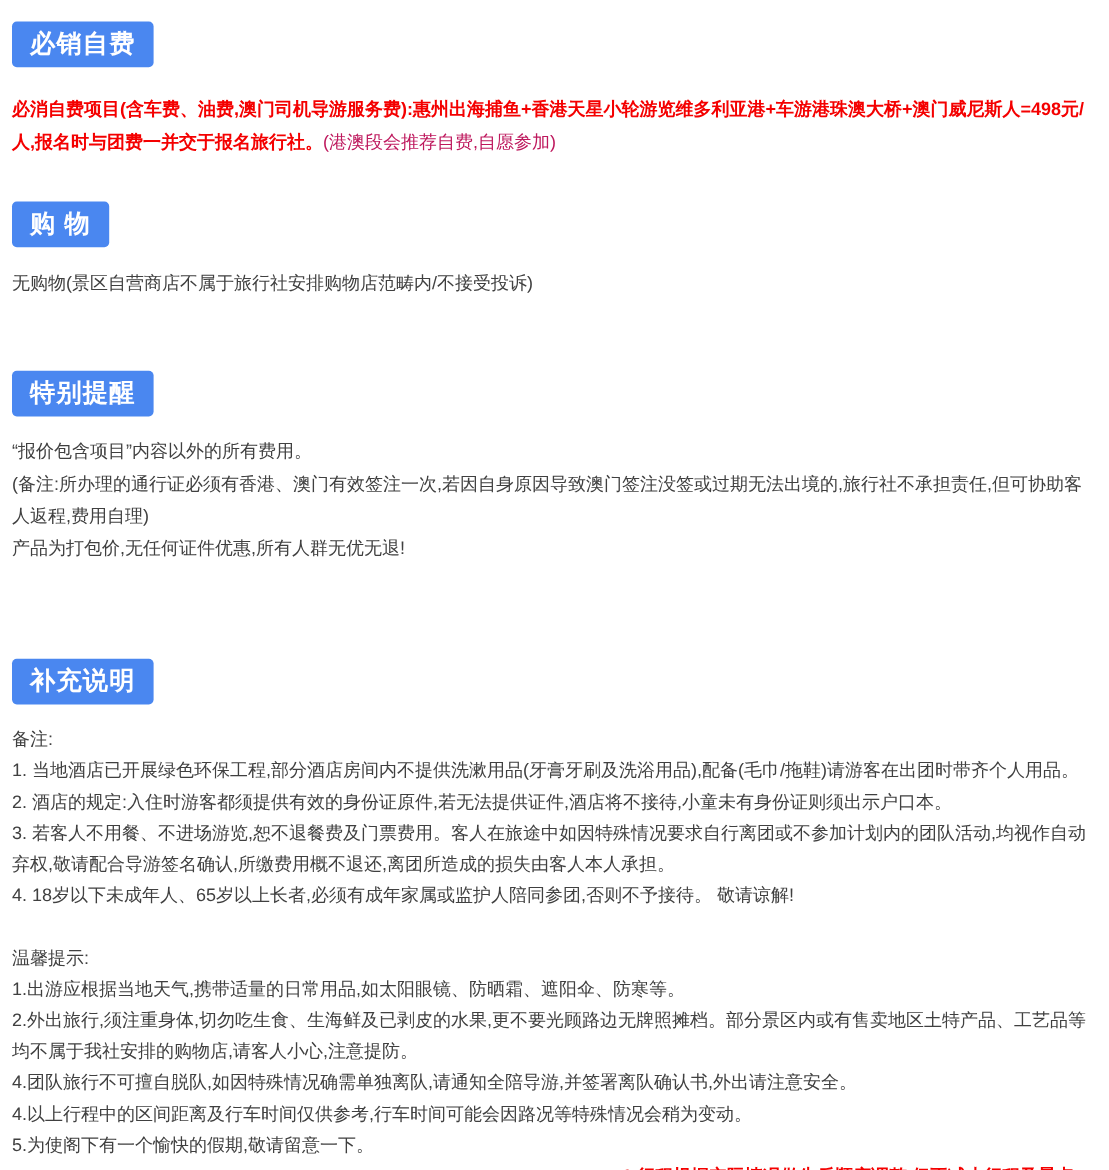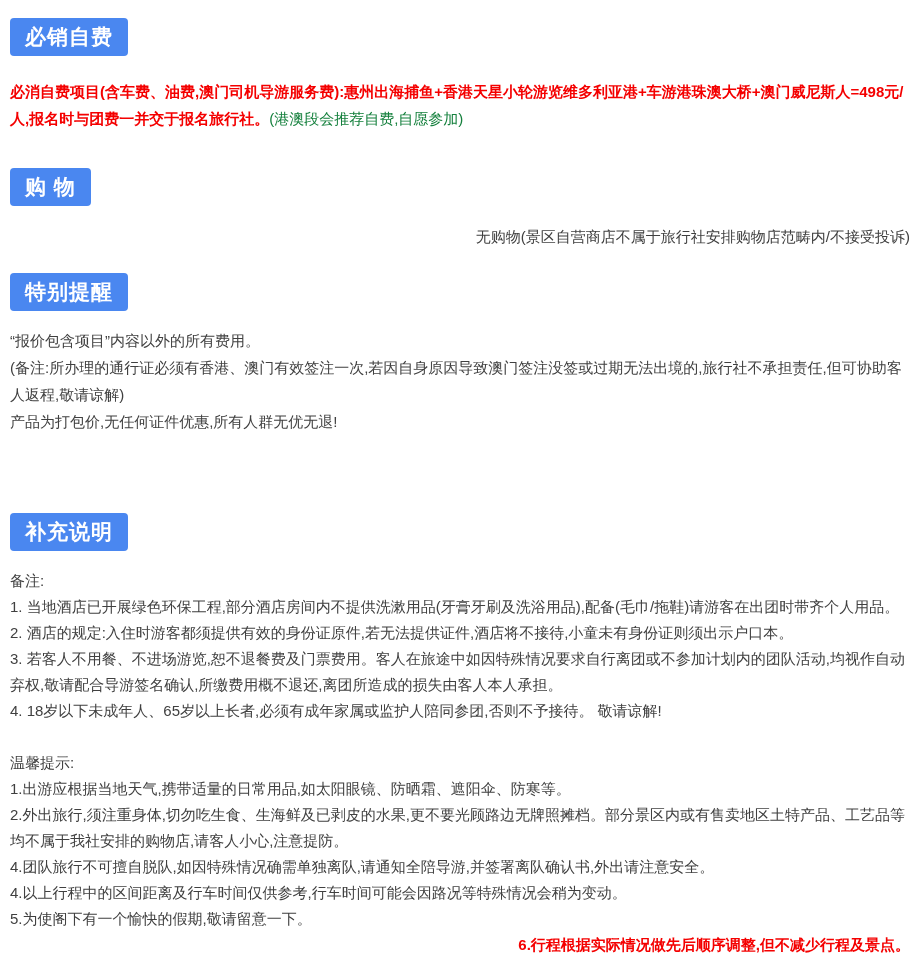--- a/index.html
+++ b/index.html
@@ -31,28 +31,28 @@
     font-size: 15px;
     line-height: 27px;
     color: #404040;
   }
   .red-bold {
     color: var(--red, #f40000);
     font-weight: bold;
     text-align: right;
   }
   .black-suffix {
-    color: #15803d;
+    color: #be185d;
     font-weight: normal;
   }
   
   .sec1 .para   { margin-top: 22px; }
   .sec2         { margin-top: 36px; }
-  .sec2 .para   { margin-top: 18px; line-height: 25px; text-align: right; }
-  .sec3         { margin-top: 24px; }
+  .sec2 .para   { margin-top: 18px; line-height: 25px; }
+  .sec3         { margin-top: 60px; }
   .sec3 .para   { margin-top: 16px; line-height: 27px; }
   .sec3 .first  { margin-top: 16px; }
   .sec3 .rest   { margin-top: 0; }
   .sec4         { margin-top: 78px; }
   .sec4 .para   { margin-top: 0; line-height: 26px; }
   .sec4 .notes-block { margin-top: 17px; }
   .tips-block   { margin-top: 26px; }
   .red-line     { margin-top: 0; }
 </style>
 </head>
@@ -68,21 +68,21 @@
   </div>
 
   <div class="sec2">
     <span class="badge">购 物</span>
     <p class="para">无购物(景区自营商店不属于旅行社安排购物店范畴内/不接受投诉)</p>
   </div>
 
   <div class="sec3">
     <span class="badge">特别提醒</span>
     <p class="para first">“报价包含项目”内容以外的所有费用。</p>
-    <p class="para rest">(备注:所办理的通行证必须有香港、澳门有效签注一次,若因自身原因导致澳门签注没签或过期无法出境的,旅行社不承担责任,但可协助客人返程,敬请谅解)</p>
+    <p class="para rest">(备注:所办理的通行证必须有香港、澳门有效签注一次,若因自身原因导致澳门签注没签或过期无法出境的,旅行社不承担责任,但可协助客人返程,费用自理)</p>
     <p class="para rest">产品为打包价,无任何证件优惠,所有人群无优无退!</p>
   </div>
 
   <div class="sec4">
     <span class="badge">补充说明</span>
 
     <div class="notes-block">
       <p class="para">备注:</p>
       <p class="para">1. 当地酒店已开展绿色环保工程,部分酒店房间内不提供洗漱用品(牙膏牙刷及洗浴用品),配备(毛巾/拖鞋)请游客在出团时带齐个人用品。</p>
       <p class="para">2. 酒店的规定:入住时游客都须提供有效的身份证原件,若无法提供证件,酒店将不接待,小童未有身份证则须出示户口本。</p>

